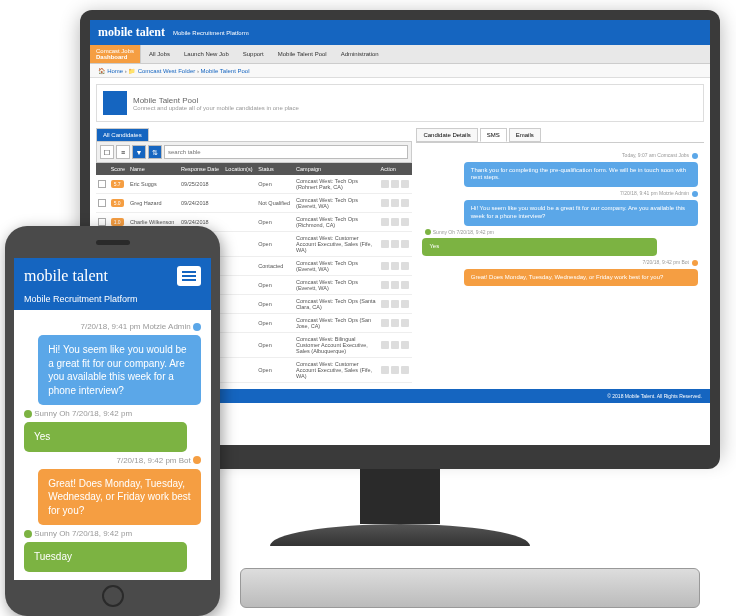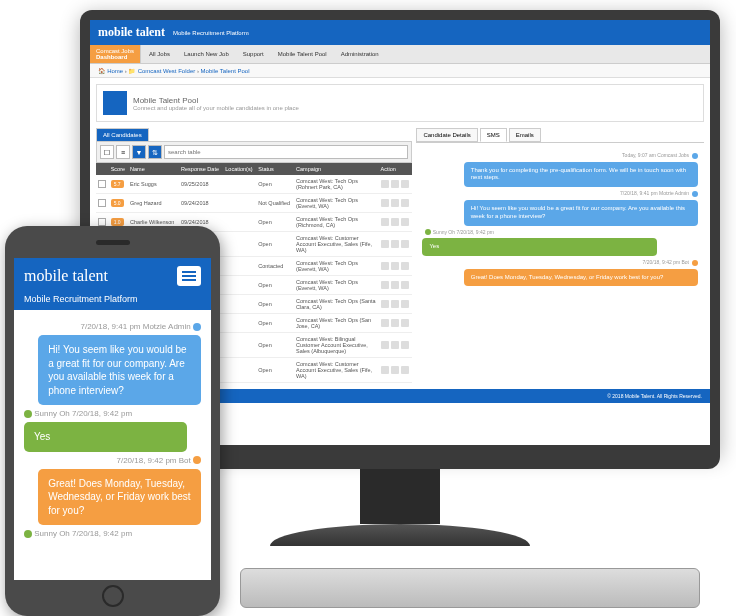--- a/index.html
+++ b/index.html
@@ -356,16 +356,17 @@
     </div>
     <div class="p-sub">Mobile Recruitment Platform</div>
     <div class="p-chat">
       <div class="p-meta"><span>7/20/18, 9:41 pm   Motzie Admin</span> <span class="p-dot" style="background:#5ba7e8"></span></div>
       <div class="p-bubble blue">Hi! You seem like you would be a great fit for our company. Are you available this week for a phone interview?</div>
       <div class="p-meta left"><span class="p-dot" style="background:#7cb342"></span> <span>Sunny Oh   7/20/18, 9:42 pm</span></div>
       <div class="p-bubble green">Yes</div>
       <div class="p-meta"><span>7/20/18, 9:42 pm   Bot</span> <span class="p-dot" style="background:#f59e42"></span></div>
       <div class="p-bubble orange">Great! Does Monday, Tuesday, Wednesday, or Friday work best for you?</div>
       <div class="p-meta left"><span class="p-dot" style="background:#7cb342"></span> <span>Sunny Oh   7/20/18, 9:42 pm</span></div>
+      <div class="p-bubble green">Tuesday</div>
     </div>
   </div>
   <div class="phone-btn"></div>
 </div>
 
 </body></html>

